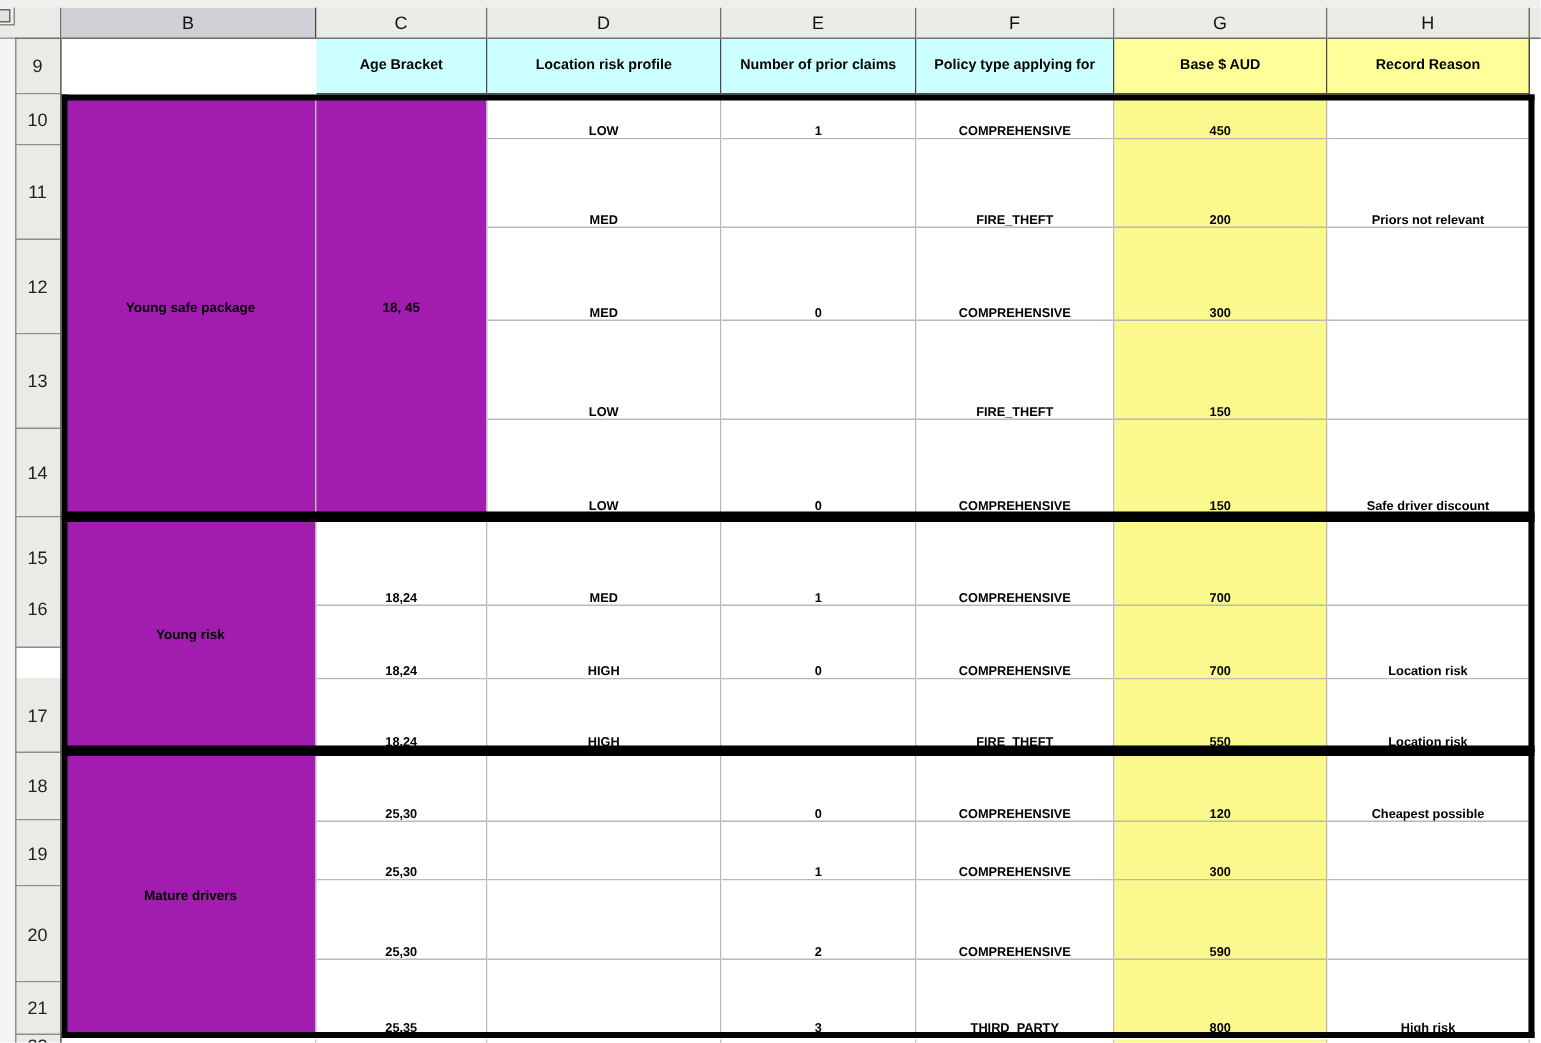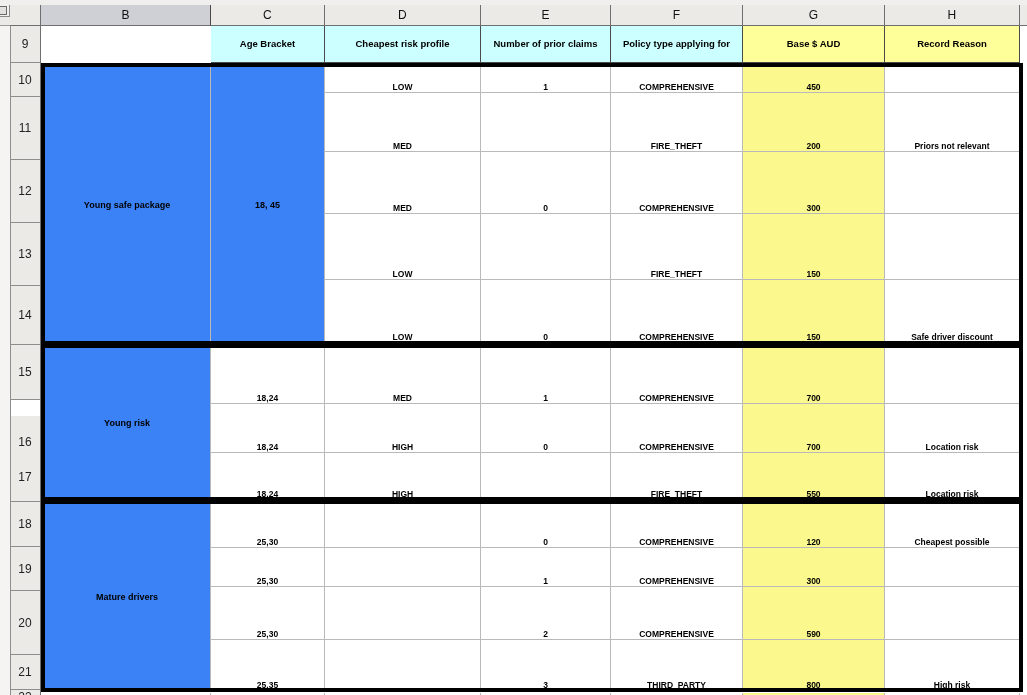--- a/index.html
+++ b/index.html
@@ -61,21 +61,21 @@
     font-size:8.5px;font-weight:bold;color:#000;
     padding-bottom:1px;line-height:1;
     background:#ffffff;
   }
   .dcell.yellow{background:#fbf98d;}
 
   
   .gcell{
     border-right:1px solid #b9b9b9;
     display:flex;align-items:center;justify-content:center;
-    font-size:9px;font-weight:bold;color:#000;background:#3b82f6;
+    font-size:9px;font-weight:bold;color:#000;background:#a21caf;
   }
 
   
   .blockline{background:#000;}
 </style>
 </head>
 <body>
 
 <div id="sheet">
 
@@ -121,21 +121,21 @@
     </div>
   <div class="abs rowhdr" style="top:223px;height:63px;">
       <span>13</span>
     </div>
   <div class="abs rowhdr" style="top:286px;height:59px;">
       <span>14</span>
     </div>
   <div class="abs rowhdr" style="top:345px;height:55px;">
       <span>15</span>
     </div>
-  <div class="abs rowhdr" style="top:416px;height:52px;">
+  <div class="abs rowhdr" style="top:380px;height:52px;">
       <span>16</span>
     </div>
   <div class="abs rowhdr" style="top:452px;height:50px;">
       <span>17</span>
     </div>
   <div class="abs rowhdr" style="top:502px;height:45px;">
       <span>18</span>
     </div>
   <div class="abs rowhdr" style="top:547px;height:44px;">
       <span>19</span>
@@ -147,21 +147,21 @@
       <span>21</span>
     </div>
   <div class="abs rowhdr clip" style="top:690px;height:14px;">
       <span>22</span>
     </div>
 
   <div class="abs hcell hc-cyan" style="left:211px;width:114px;">
       <span>Age Bracket</span>
     </div>
   <div class="abs hcell hc-cyan" style="left:325px;width:156px;">
-      <span>Cheapest risk profile</span>
+      <span>Location risk profile</span>
     </div>
   <div class="abs hcell hc-cyan" style="left:481px;width:130px;">
       <span>Number of prior claims</span>
     </div>
   <div class="abs hcell hc-cyan" style="left:611px;width:132px;">
       <span>Policy type applying for</span>
     </div>
   <div class="abs hcell hc-yellow" style="left:743px;width:142px;">
       <span>Base $ AUD</span>
     </div>

